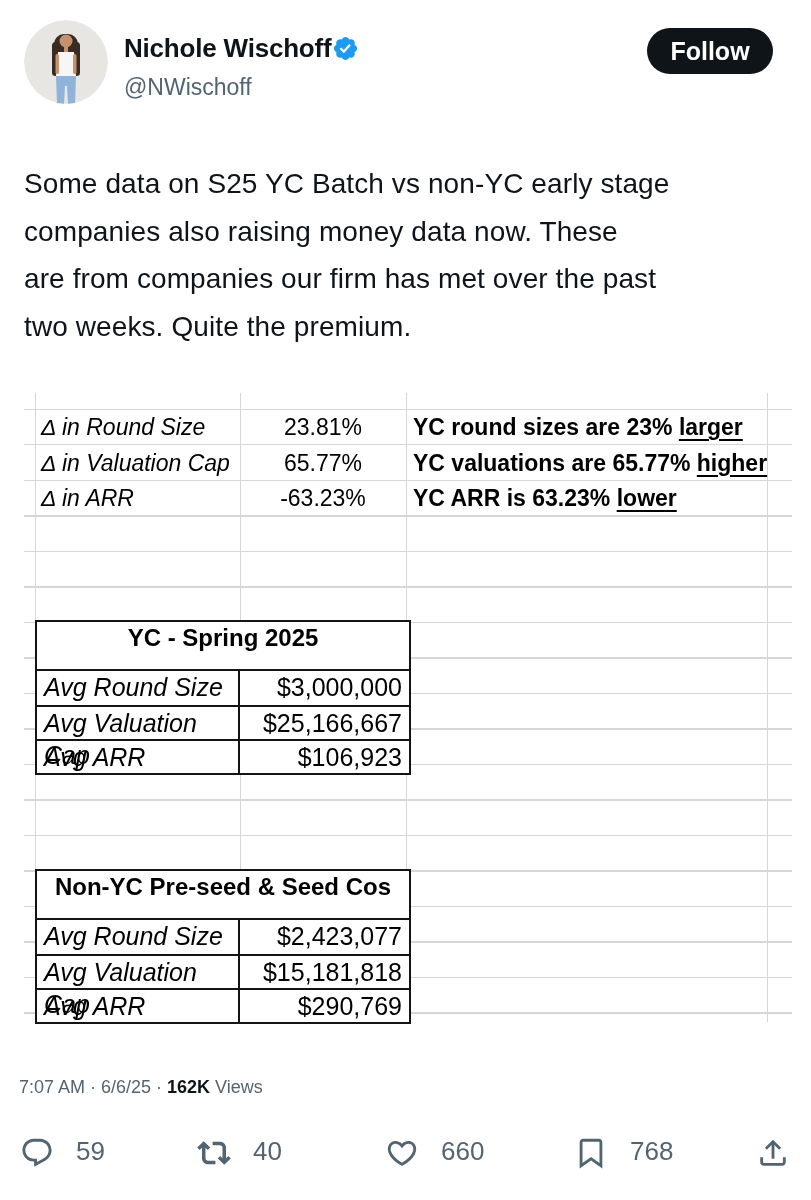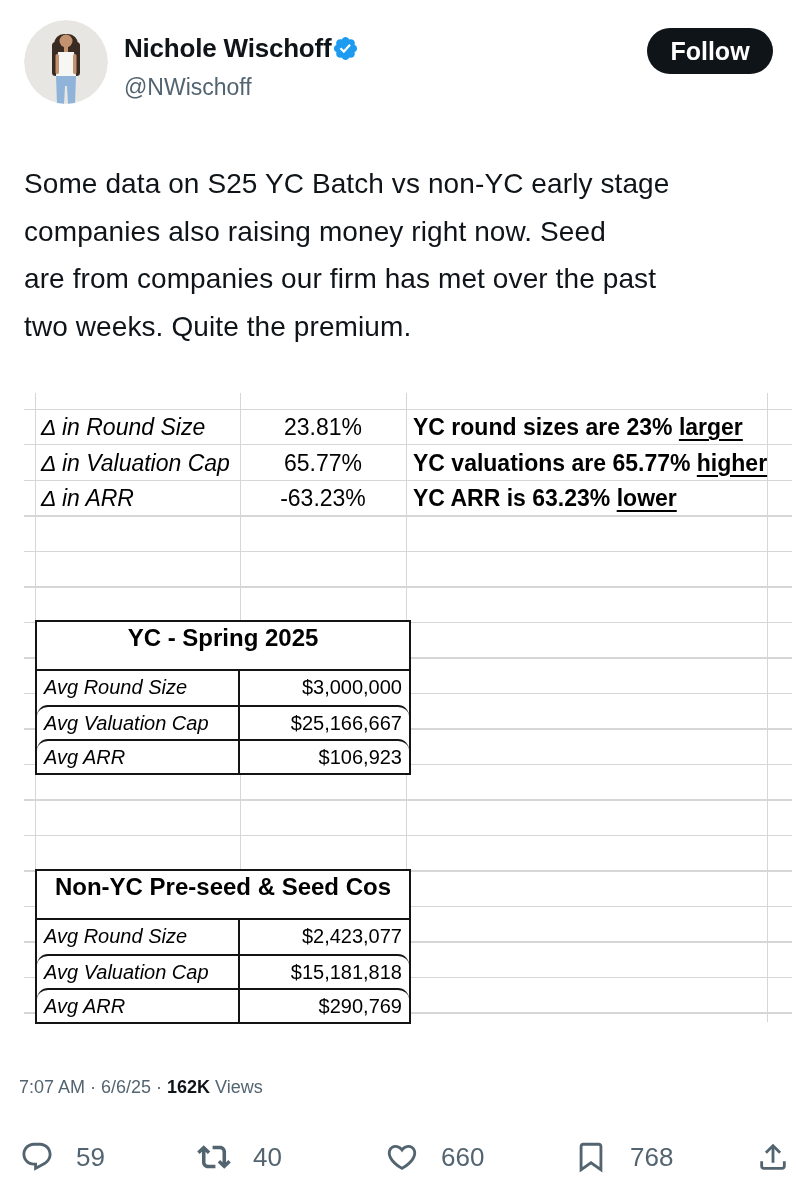--- a/index.html
+++ b/index.html
@@ -27,30 +27,30 @@
   .v1{left:11px;} .v2{left:216px;} .v3{left:382px;} .v4{left:743px;}
 
   .drow { position:absolute; left:0; width:768px; height:35.5px; line-height:35.5px; font-size:23px; color:#000; }
   .drow .dlabel { position:absolute; left:17px; font-style:italic; }
   .drow .dval   { position:absolute; left:216px; width:166px; text-align:center; }
   .drow .dnote  { position:absolute; left:389px; font-weight:700; white-space:nowrap; }
   .drow .dnote u { text-decoration:underline; text-decoration-thickness:2px; text-underline-offset:4px; }
 
   .mini-table { position:absolute; left:11px; width:376px; background:#fff; border:2.5px solid #141414; z-index:2; }
   .mt-header { height:49px; border-bottom:2px solid #141414; text-align:center; font-size:24px; font-weight:700; line-height:32px; color:#000; }
-  .mt-row { display:flex; height:34px; font-size:20px; color:#000;border-radius:11px; }
+  .mt-row { display:flex; height:34px; font-size:25px; color:#000; }
   .mt-row + .mt-row { border-top:2px solid #141414; }
   .mt-label { width:203px; border-right:2px solid #141414; font-style:italic; padding-left:7px; line-height:32px; }
   .mt-value { flex:1; text-align:right; padding-right:7px; line-height:32px; }
 
   
   .meta { position:absolute; left:19px; top:1077px; font-size:18px; color:#536471; }
   .meta .views-count { font-weight:700; color:#0f1419; }
   .action-bar { position:absolute; left:0; top:1136px; width:811px; height:42px; }
-  .action { position:absolute; display:flex; align-items:center; gap:22px; height:42px; color:#536471; cursor:pointer; background:none; border:none; font-family:inherit; }
+  .action { position:absolute; display:flex; gap:22px; height:42px; color:#536471; cursor:pointer; background:none; border:none; font-family:inherit; }
   .action svg { display:block; }
   .action .count { font-size:26px; color:#536471; }
 </style>
 </head>
 <body>
 
 <div class="post">
 
   <div class="avatar">
     <svg width="84" height="84" viewBox="0 0 84 84">
@@ -72,21 +72,21 @@
     <svg class="badge" viewBox="0 0 24 24">
       <path fill="#1d9bf0" d="M22.25 12c0-1.43-.88-2.67-2.19-3.34.46-1.39.2-2.9-.81-3.91s-2.52-1.27-3.91-.81c-.66-1.31-1.91-2.19-3.34-2.19s-2.67.88-3.33 2.19c-1.4-.46-2.91-.2-3.92.81s-1.26 2.52-.8 3.91c-1.31.67-2.2 1.91-2.2 3.34s.89 2.67 2.2 3.34c-.46 1.39-.21 2.9.8 3.91s2.52 1.26 3.91.81c.67 1.31 1.91 2.19 3.34 2.19s2.68-.88 3.34-2.19c1.39.45 2.9.2 3.91-.81s1.27-2.52.81-3.91c1.31-.67 2.19-1.91 2.19-3.34zm-11.71 4.2L6.8 12.46l1.41-1.42 2.26 2.26 4.8-5.23 1.47 1.36-6.2 6.77z"></path>
     </svg>
   </div>
   <div class="handle">@NWischoff</div>
 
   <button class="follow-btn">Follow</button>
 
   <div class="tweet-text">
     <div>Some data on S25 YC Batch vs non-YC early stage</div>
-    <div>companies also raising money right now. Seed</div>
+    <div>companies also raising money data now. These</div>
     <div>are from companies our firm has met over the past</div>
     <div>two weeks. Quite the premium.</div>
   </div>
 
   <div class="sheet">
     <div class="sheet-hlines"></div>
     <div class="vline v1"></div>
     <div class="vline v2"></div>
     <div class="vline v3"></div>
     <div class="vline v4"></div>

